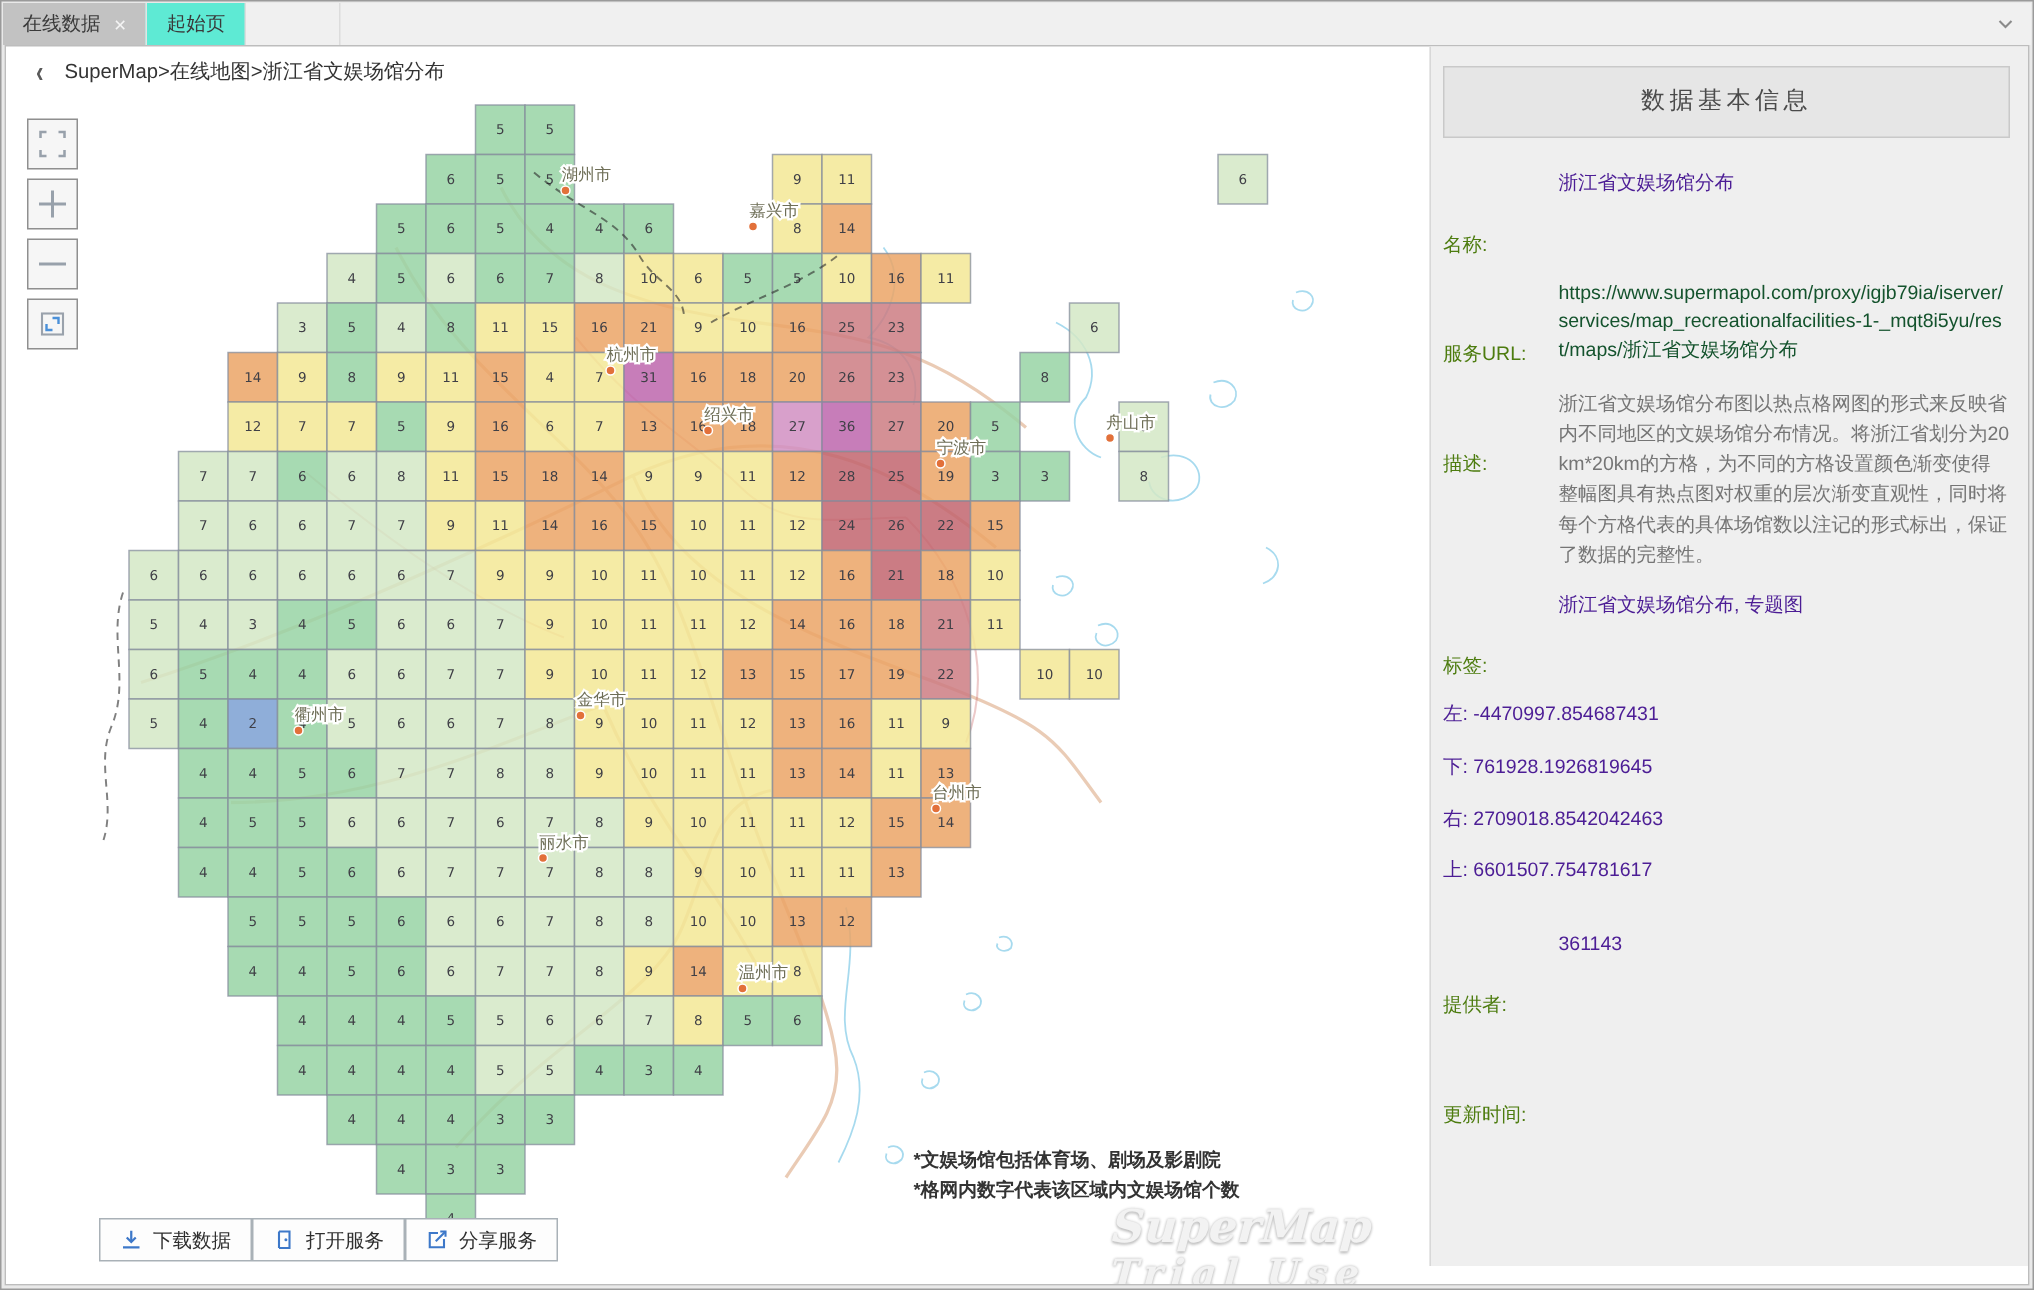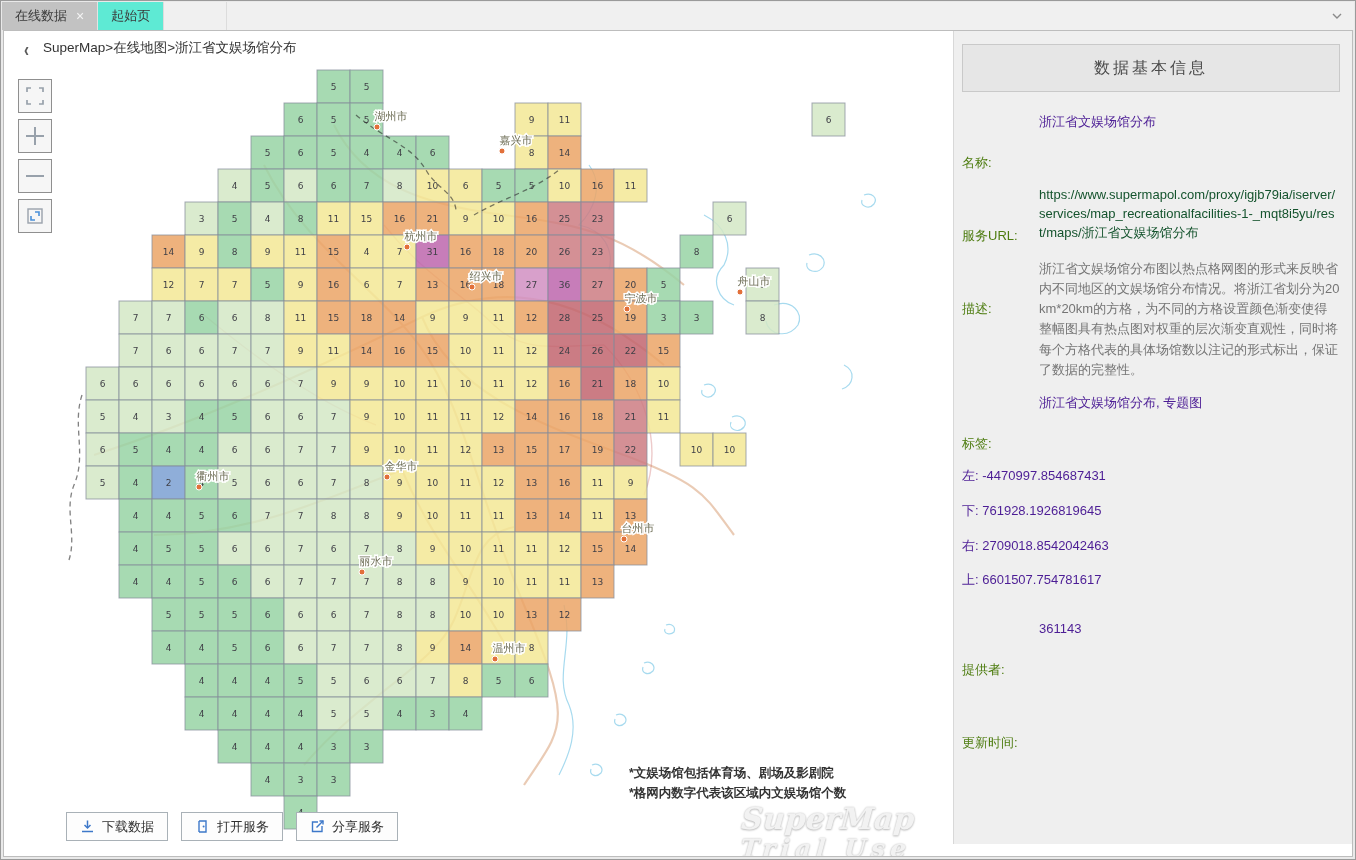--- a/index.html
+++ b/index.html
@@ -19,25 +19,25 @@
   .crumbbar{height:34px;display:flex;align-items:center;padding-left:20px;gap:14px;font-size:13.5px;color:#333;}
   .backicon{color:#5a5a5a;font-size:15px;font-weight:bold;transform:scaleY(1.35);}
 
   
   .maparea{position:absolute;left:0;top:34px;right:399px;bottom:0;overflow:hidden;background:#fff;}
   .mapsvg{position:absolute;left:0;top:0;}
   .gridnum{font-size:9px;fill:#3f3f46;font-family:"DejaVu Sans",sans-serif;}
   .cityname{font-size:11px;fill:#6e6e56;font-family:"DejaVu Sans",sans-serif;stroke:#ffffff;stroke-width:3px;paint-order:stroke;}
   .mapctl{position:absolute;left:14px;top:14px;display:flex;flex-direction:column;gap:6px;}
   .ctlbtn{width:34px;height:34px;background:#f6f6f6;border:1px solid #8f8f8f;display:flex;align-items:center;justify-content:center;padding:0;cursor:pointer;}
-  .mapnotes{position:absolute;left:625px;top:698px;font-size:12.5px;font-weight:600;color:#333;line-height:1.6;}
+  .mapnotes{position:absolute;left:605px;top:698px;font-size:12.5px;font-weight:600;color:#333;line-height:1.6;}
   .watermark{position:absolute;right:-4px;bottom:-6px;width:260px;text-align:center;font-family:"DejaVu Serif",serif;font-style:italic;font-weight:bold;color:#f2f2f2;text-shadow:0 0 2px #c6c6c6,0 1px 2px #bdbdbd;transform:skewX(-4deg);pointer-events:none;}
   .watermark .w1{font-size:30px;line-height:1.05;}
   .watermark .w2{font-size:25px;letter-spacing:5px;line-height:1.1;}
-  .actionbar{position:absolute;left:62px;bottom:15px;display:flex;gap:13px;}
+  .actionbar{position:absolute;left:62px;bottom:15px;display:flex;}
   .actbtn{height:29px;padding:0 13px;display:flex;align-items:center;gap:7px;background:#fdfdfd;border:1px solid #a9b1b7;font-size:13px;color:#2f2f2f;cursor:pointer;font-family:inherit;}
 
   
   .panel{position:absolute;right:0;top:0;bottom:12px;width:399px;box-sizing:border-box;background:#efefef;border-left:1px solid #d8d8d8;padding:13px 12px 0 8px;overflow:hidden;}
   .panel-header{height:46px;background:#e6e6e6;border:1px solid #c9c9c9;text-align:center;line-height:46px;font-size:16px;letter-spacing:3px;color:#4a4a4a;margin-bottom:21px;}
   .field{display:flex;margin-bottom:14px;font-size:13px;}
   .field .lbl{width:77px;flex:none;color:#4d7c0f;margin-top:41px;}
   .field .val{flex:1;color:#4c1d95;line-height:1.45;word-break:break-all;}
   .field .val.link{color:#14532d;cursor:pointer;}
   .field .val.desc{color:#757575;line-height:1.55;}

